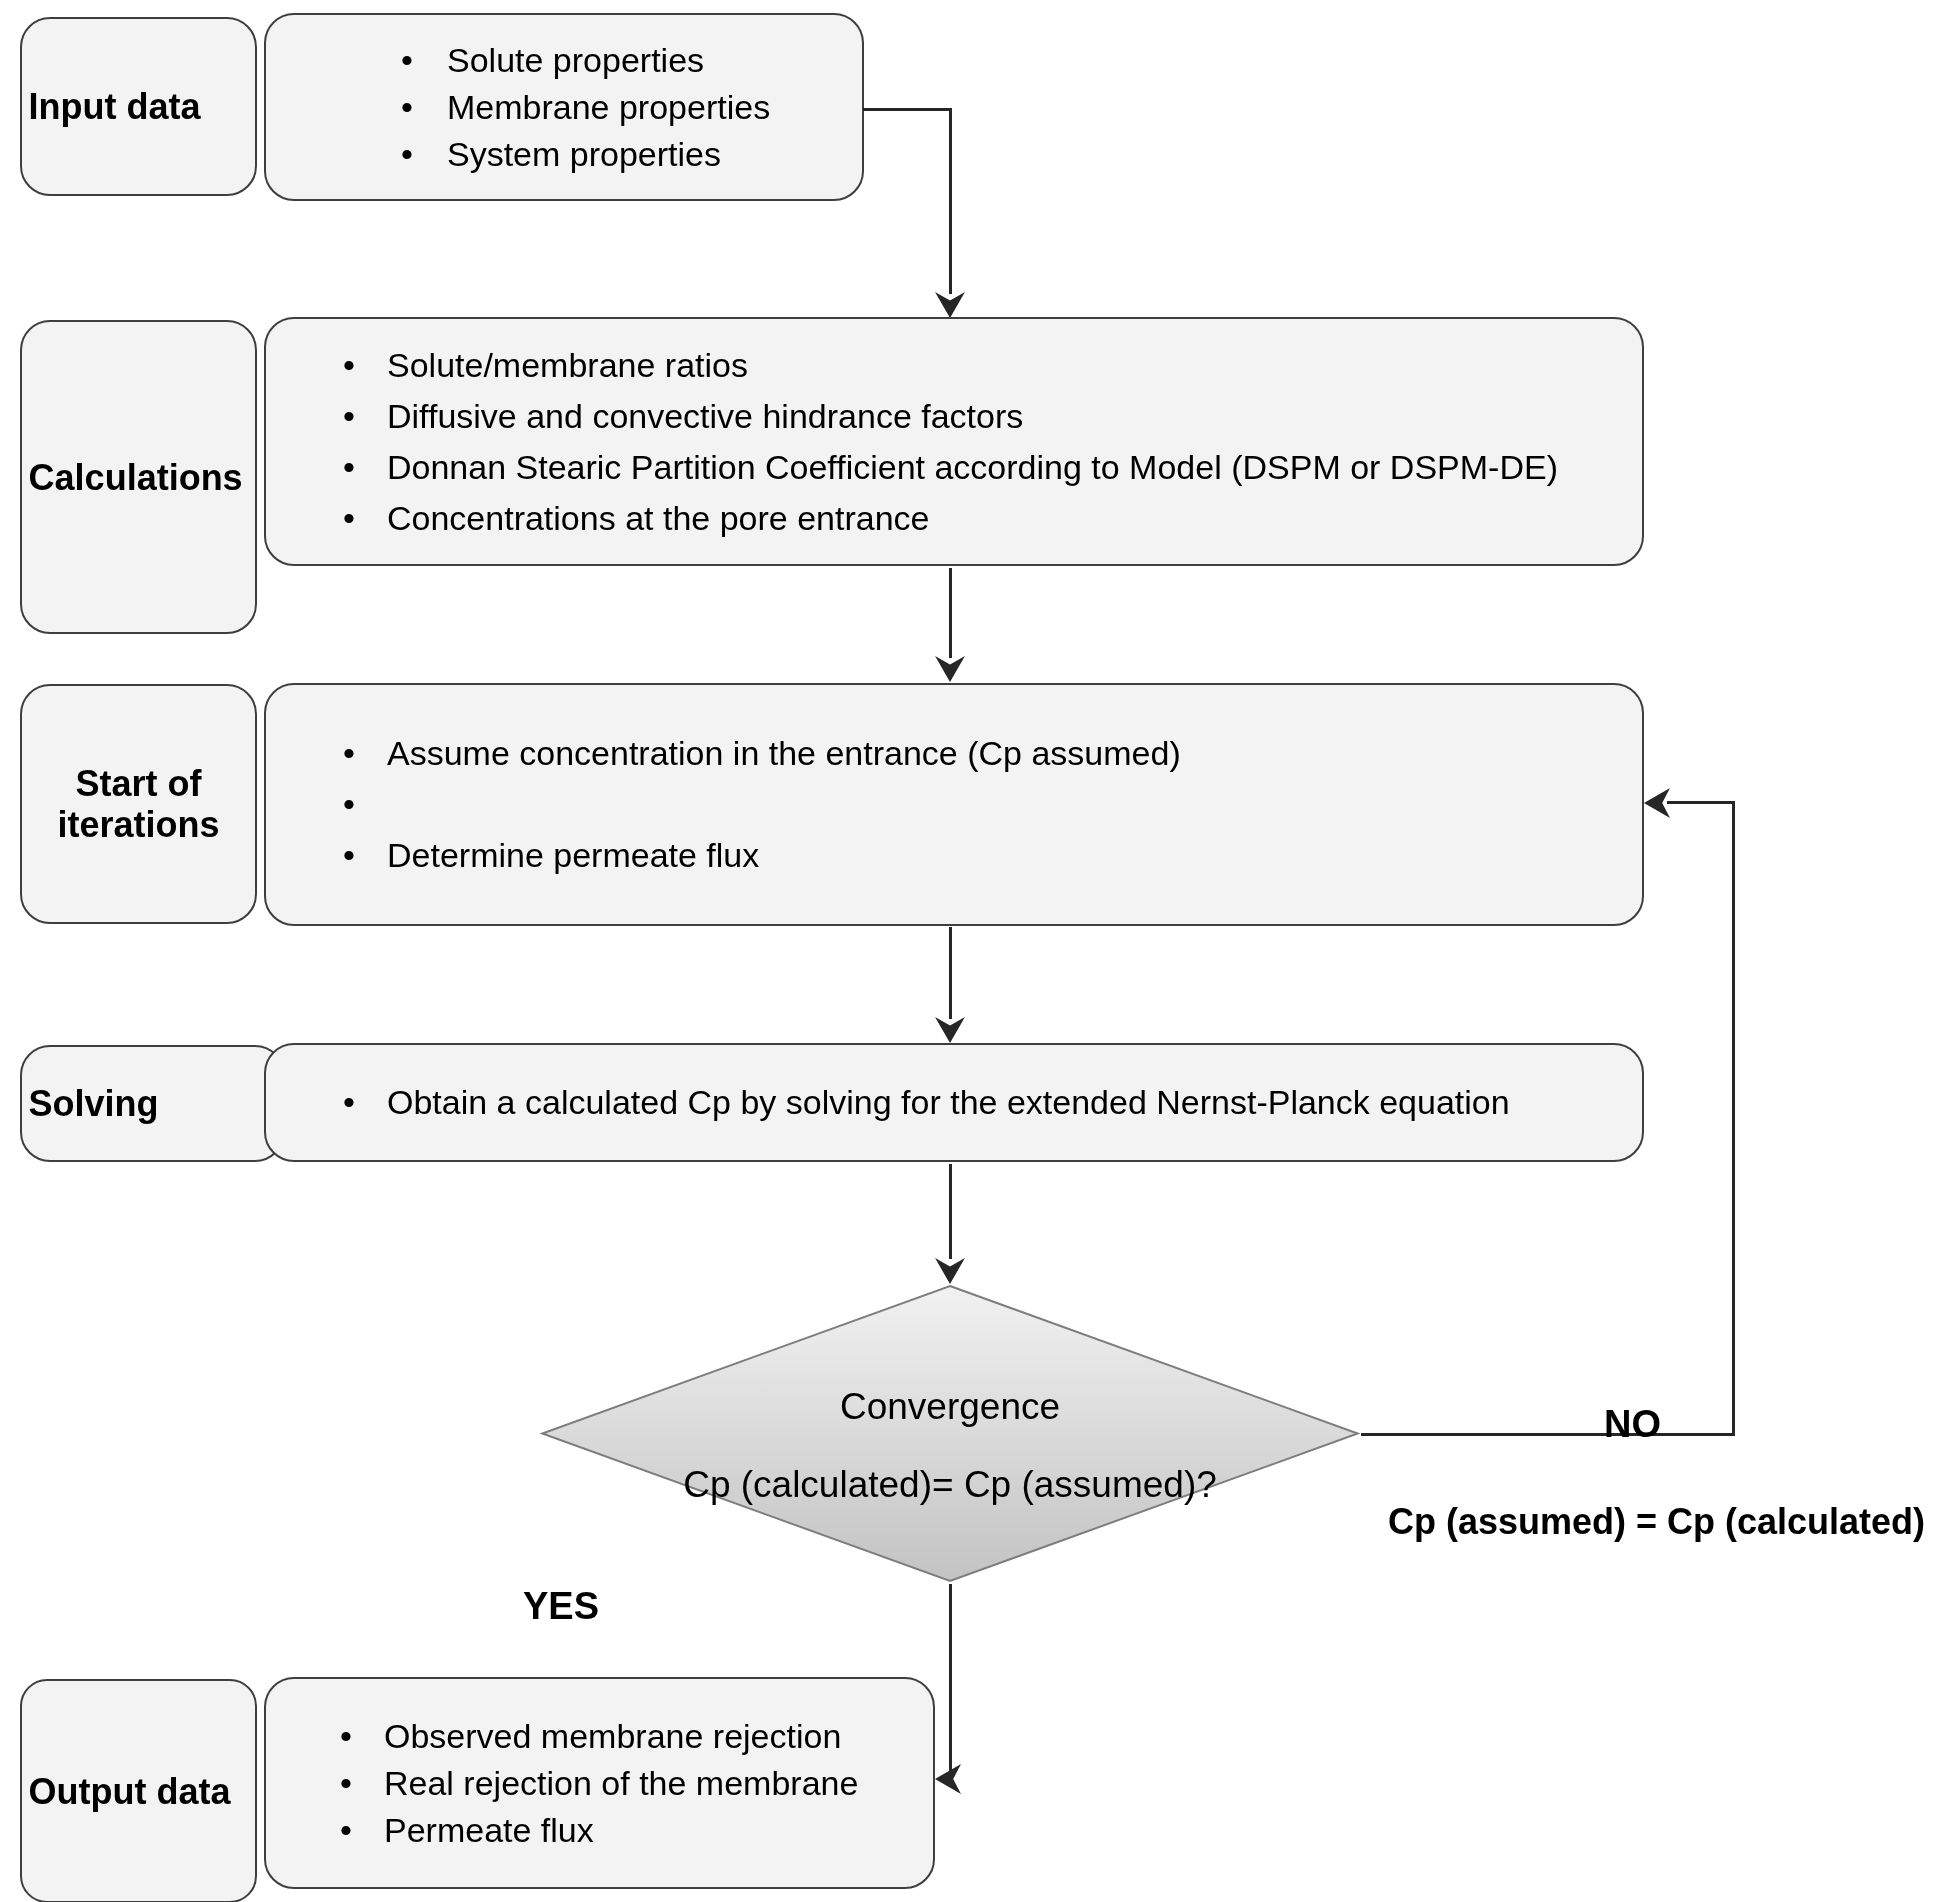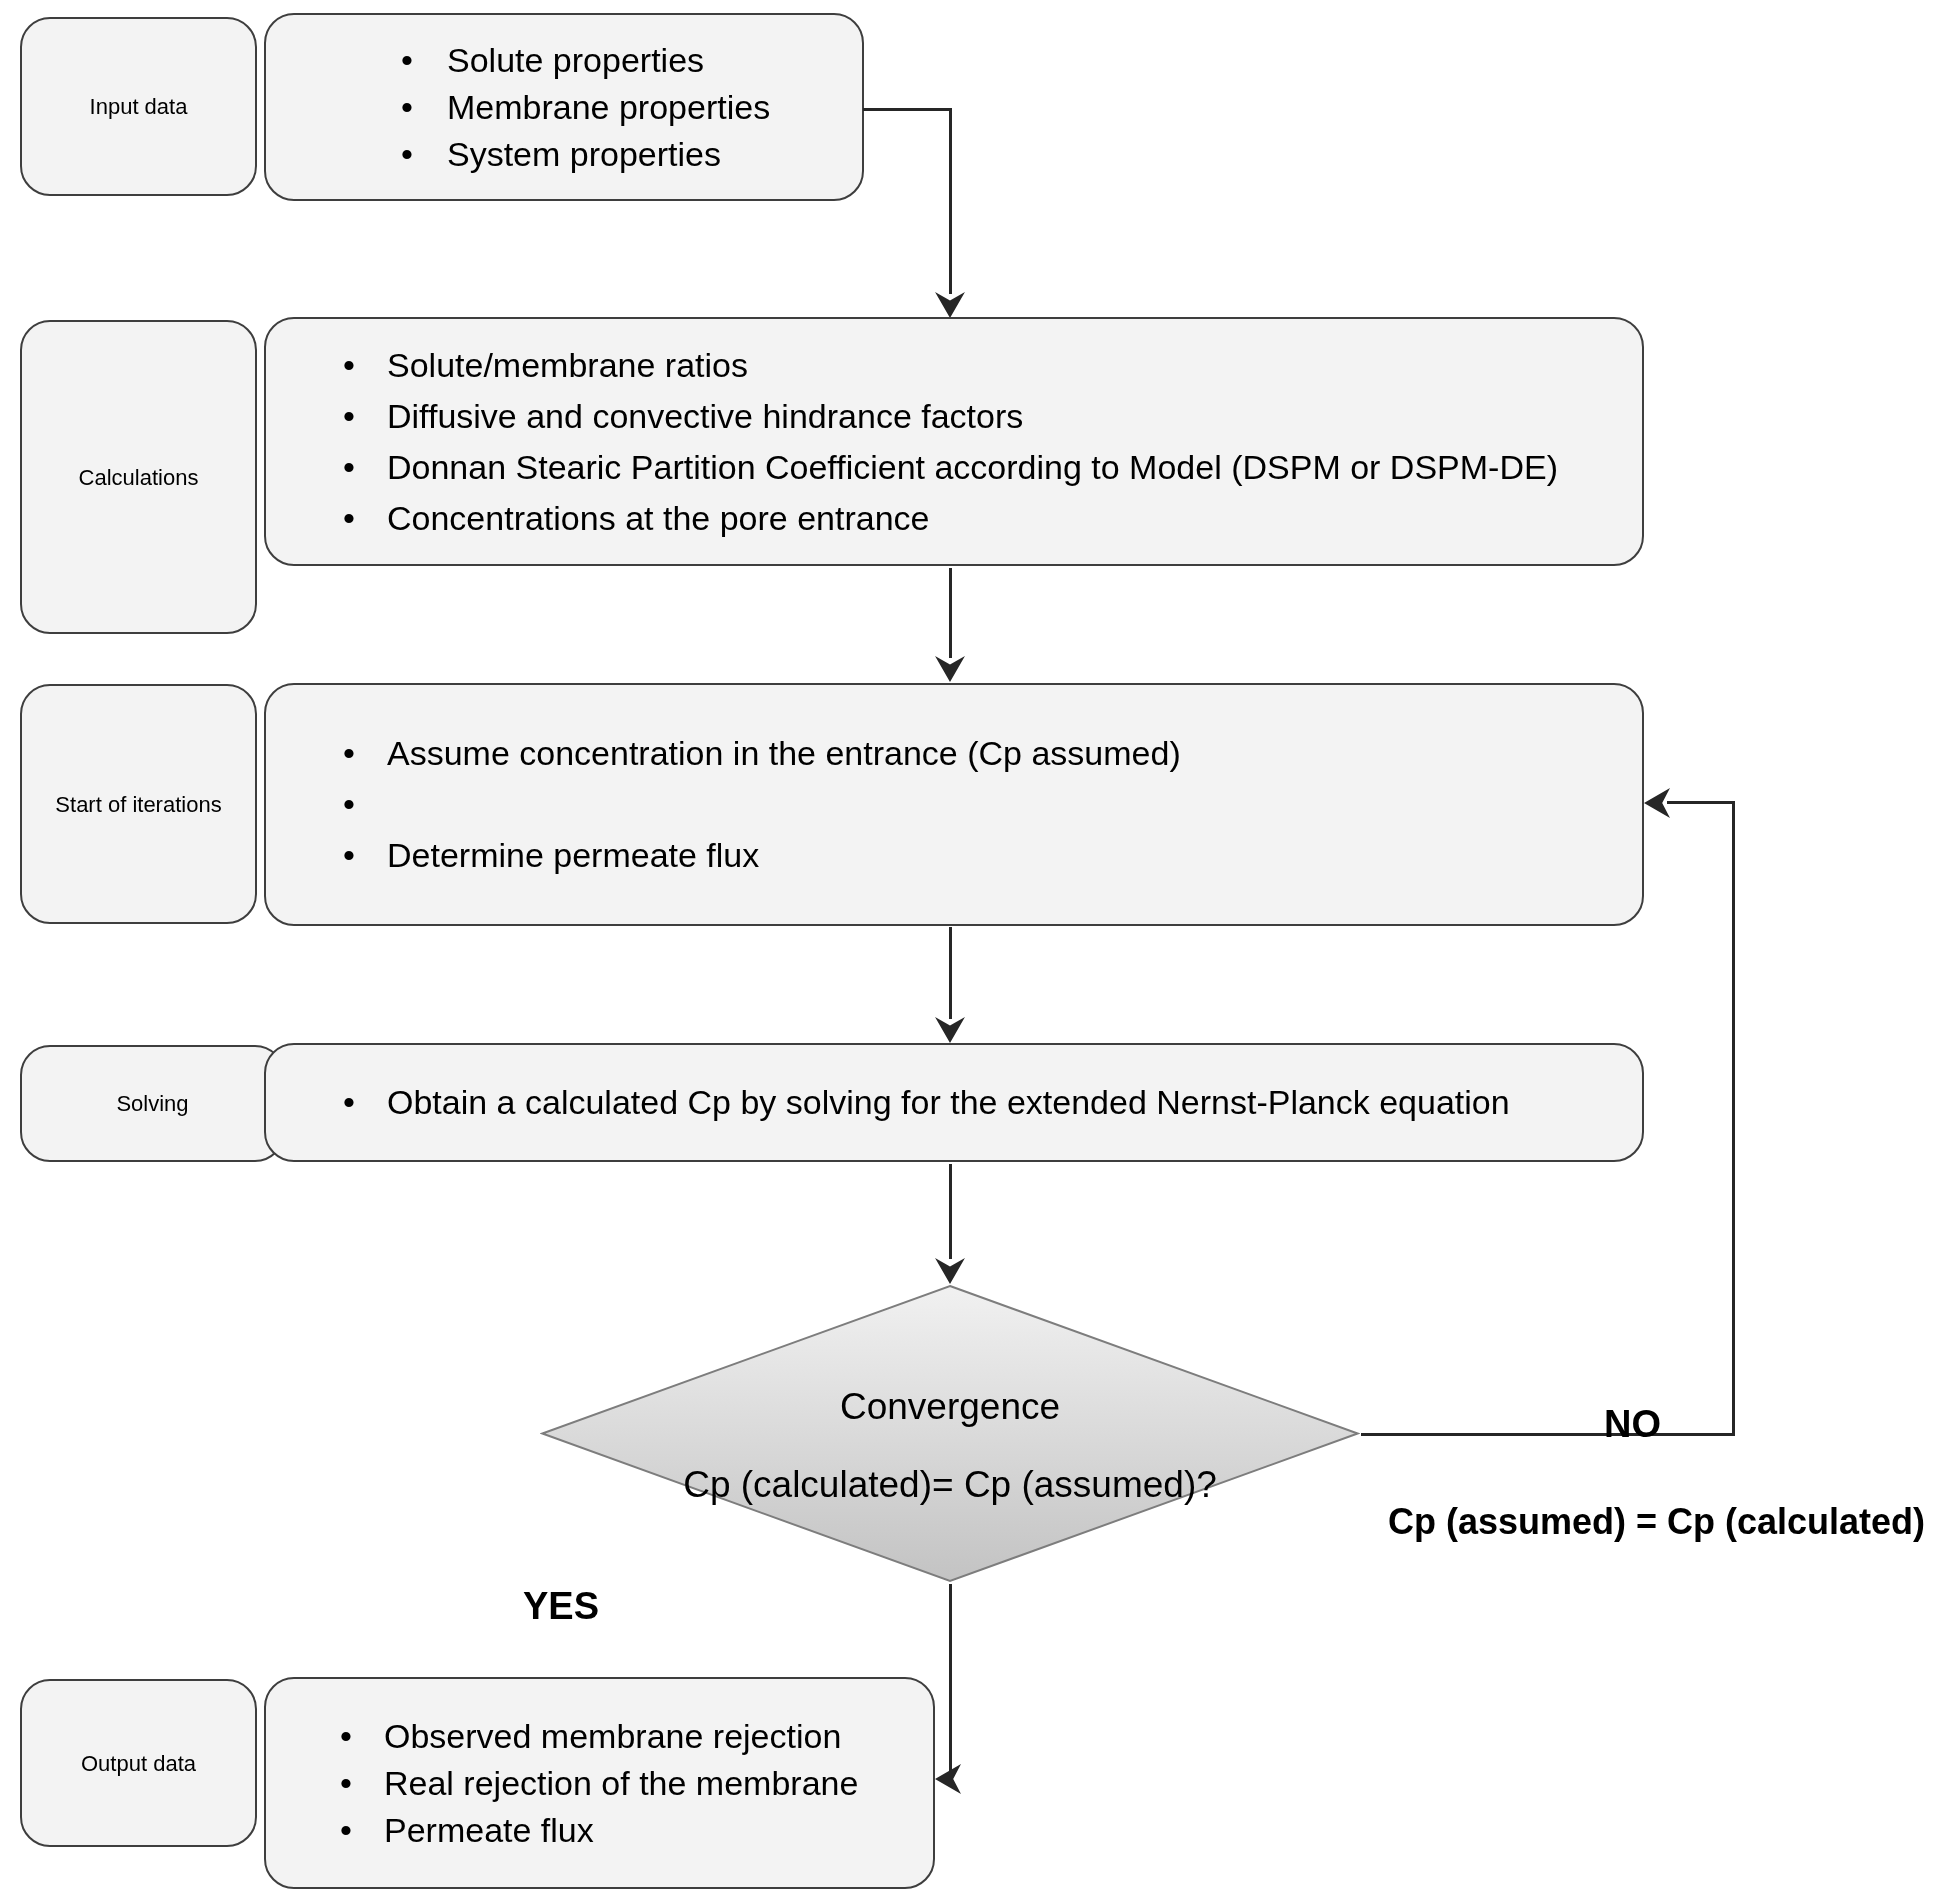--- a/index.html
+++ b/index.html
@@ -18,24 +18,24 @@
   }
   
   .labelbox {
     position: absolute;
     box-sizing: border-box;
     background: var(--box-fill, #f3f3f3);
     border: 2.6px solid var(--box-border, #3e3e3e);
     border-radius: 30px;
     display: flex;
     align-items: center;
-    justify-content: center;
+    justify-content: flex-start;
     text-align: center;
-    font-weight: normal;
-    font-size: 22px;
+    font-weight: bold;
+    font-size: 36px;
     line-height: 41px;
     padding: 0 6.6px;
   }
   .contentbox {
     position: absolute;
     box-sizing: border-box;
     background: var(--box-fill, #f3f3f3);
     border: 2.6px solid var(--box-border, #3e3e3e);
     border-radius: 30px;
     display: flex;
@@ -227,21 +227,21 @@
   <div class="edge-label lbl-loop" style="left:1378px; top:1466px; width:557px;">Cp (assumed) = Cp (calculated)</div>
 
   <div class="vline" style="left:949px; top:1584px; width:2.6px; height:196px;"></div>
   <div class="arrow" style="left:935px; top:1764px;">
     <svg width="26" height="30" viewBox="0 0 40 46">
         <polygon points="40,0 28,23 40,46 0,23" fill="#262626" style="fill:var(--line,#262626)"></polygon>
       </svg>
   </div>
   <div class="edge-label lbl-yes" style="left:508px; top:1550px; width:106px;">YES</div>
 
-  <div class="labelbox" style="left:20px; top:1679px; width:237px; height:168px;">
+  <div class="labelbox" style="left:20px; top:1679px; width:237px; height:224px;border-radius:27px;">
     <span>Output data</span>
   </div>
   <div class="contentbox pad-output" style="left:264px; top:1677px; width:671px; height:212px;">
     <ul class="items items-output">
       <li class="item">
         <span class="bullet">•</span>
         <span>Observed membrane rejection</span>
       </li>
       <li class="item">
         <span class="bullet">•</span>

